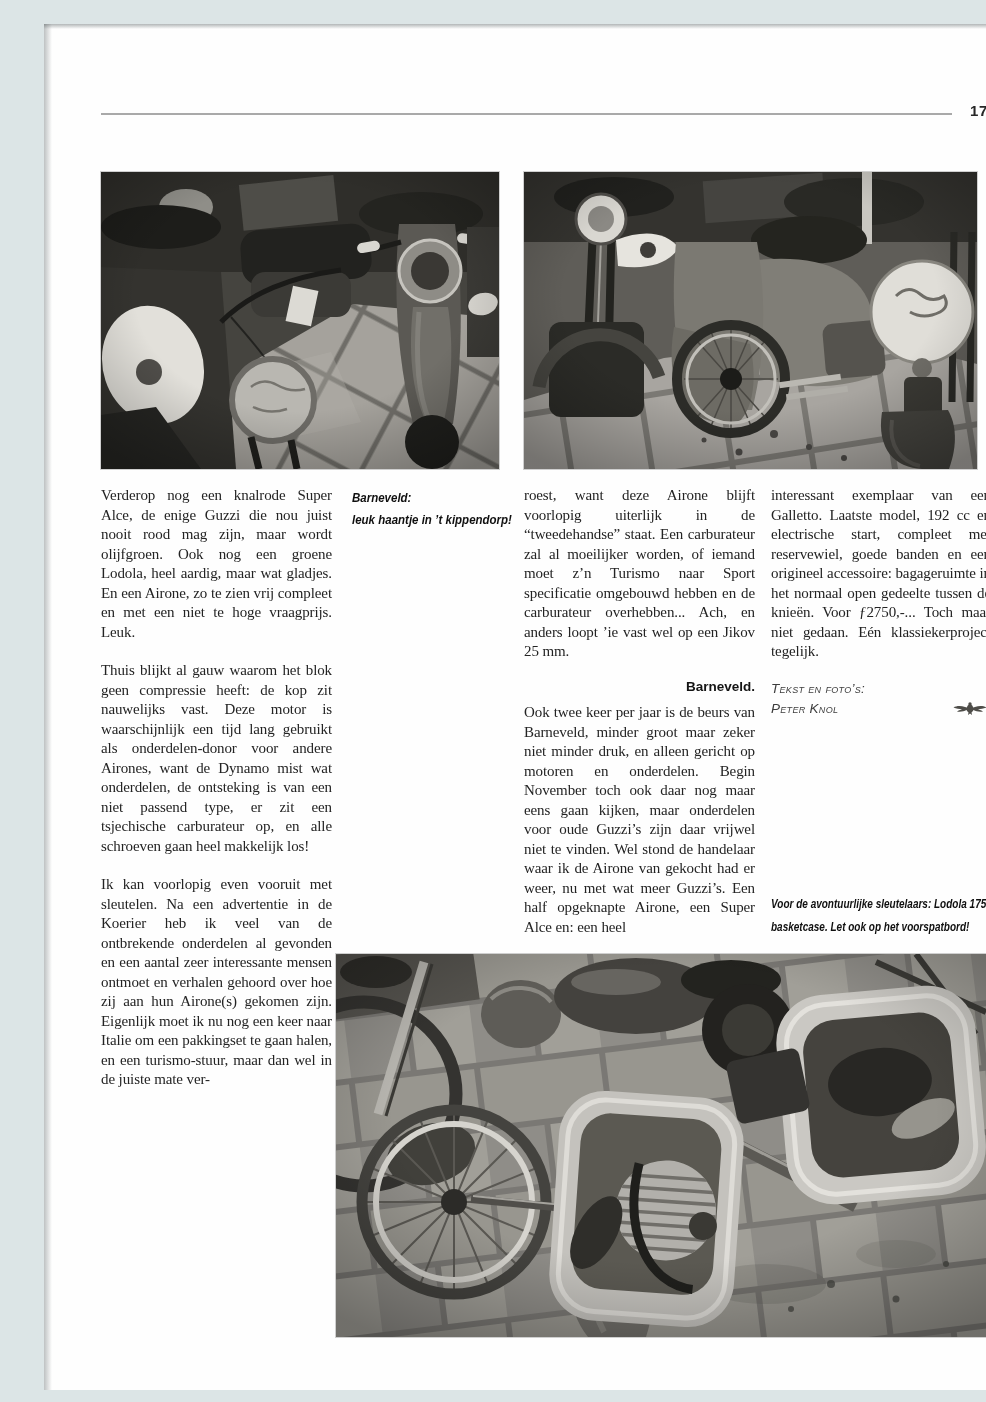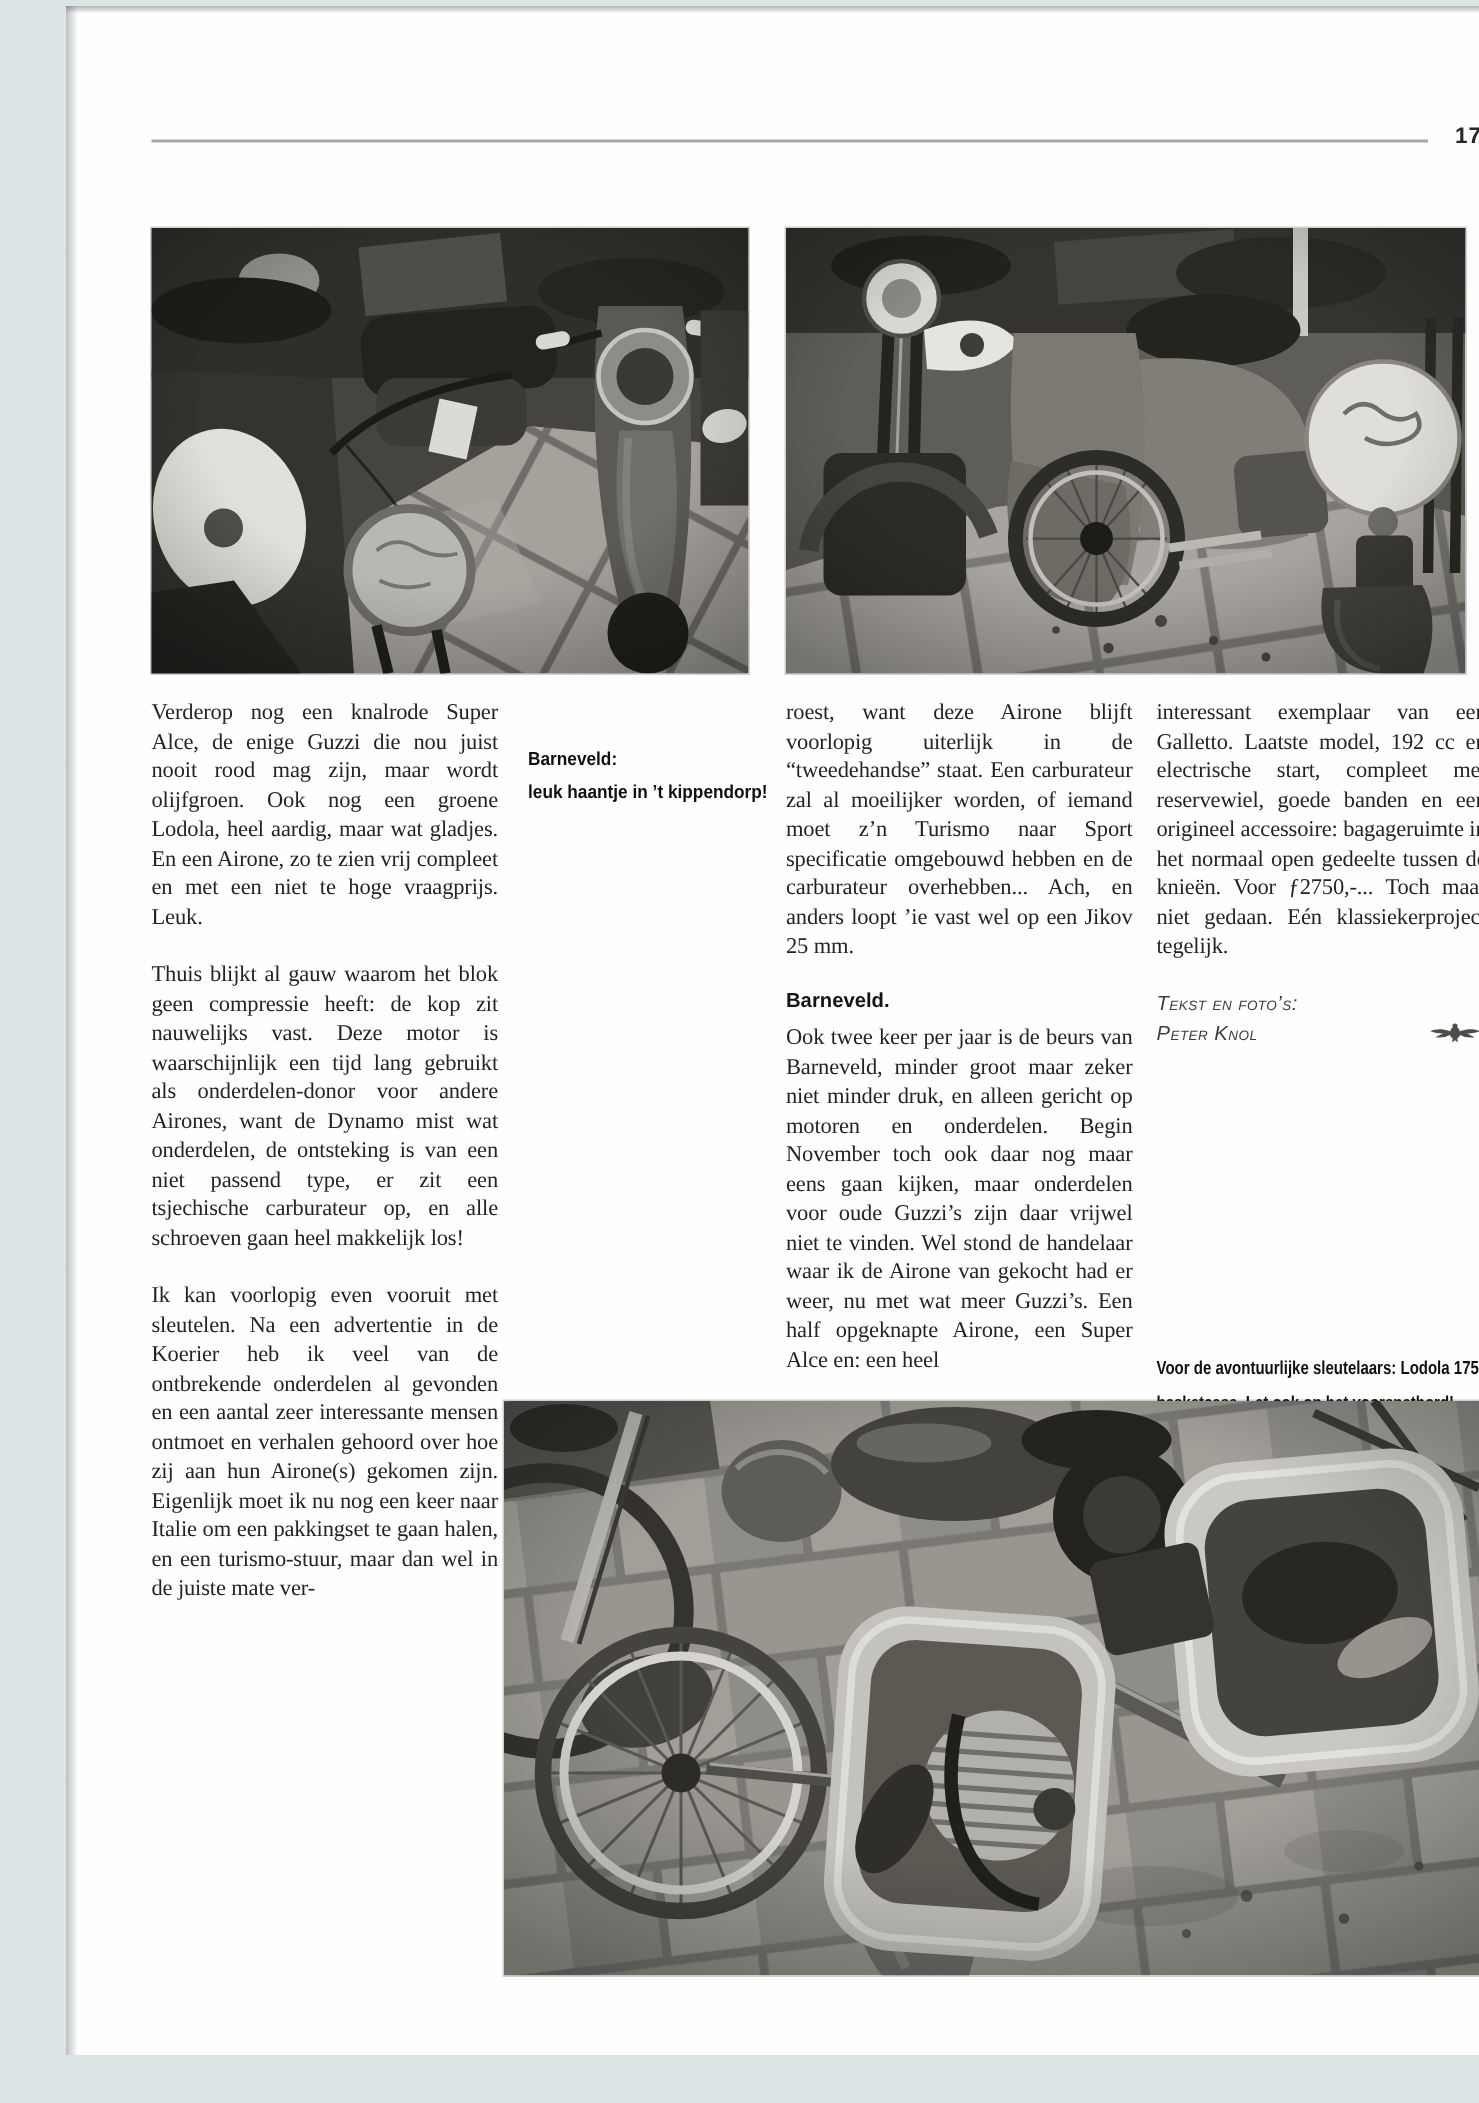--- a/index.html
+++ b/index.html
@@ -1,18 +1,18 @@
 <!DOCTYPE html>
 <html><head>
 <meta charset="utf-8">
 <style>
   html,body{margin:0;padding:0;background:#c9d3d4;}
   .canvas{position:relative;width:986px;height:1402px;background:#dce5e6;overflow:hidden;
           font-family:"Liberation Serif","DejaVu Serif",serif;}
-  .page{position:absolute;left:44px;top:4px;width:942px;height:1366px;background:#fefefe;}
+  .page{position:absolute;left:44px;top:24px;width:942px;height:1366px;background:#fefefe;}
   .page::before{content:"";position:absolute;left:0;top:0;bottom:0;width:8px;
       background:linear-gradient(90deg,rgba(55,66,68,.32),rgba(55,66,68,0));}
   .page::after{content:"";position:absolute;left:0;top:0;right:0;height:5px;
       background:linear-gradient(180deg,rgba(55,66,68,.38),rgba(55,66,68,0));}
   .rule{position:absolute;left:57px;top:89px;width:851px;height:2px;background:#a9a9a9;}
   .pagenum{position:absolute;left:926px;top:78px;font-family:"Liberation Sans",sans-serif;
       font-weight:700;font-size:15px;letter-spacing:.6px;color:#272727;}
   .photo{position:absolute;box-shadow:0 0 0 1px rgba(40,40,40,.22);line-height:0;}
   .photo svg{display:block;}
   .vig{position:absolute;inset:0;pointer-events:none;
@@ -21,27 +21,27 @@
   #photo2{left:480px;top:148px;width:453px;height:297px;}
   #photo3{left:292px;top:930px;width:656px;height:383px;}
   .col{position:absolute;width:231px;font-size:15px;line-height:19.5px;text-align:justify;
       color:#232323;letter-spacing:-0.1px;}
   .col p{margin:0;}
   .gap{margin-top:19px !important;}
   #col1{left:57px;top:462px;}
   #col2{left:480px;top:462px;}
   #col3{left:727px;top:462px;width:220px;}
   .subhead{font-family:"Liberation Sans",sans-serif;font-size:13.5px;font-weight:700;
-      color:#141414;margin:15px 0 7px 0;text-align:left;letter-spacing:0;}
+      color:#141414;margin:15px 0 7px 0;text-align:right;letter-spacing:0;}
   .credits{position:relative;margin-top:17px;font-family:"Liberation Sans",sans-serif;
       font-style:italic;font-variant:small-caps;font-size:13.5px;line-height:20px;
       color:#3d3d3d;text-align:left;letter-spacing:.3px;}
   .eagle{position:absolute;right:4px;top:22px;line-height:0;}
   .caption{position:absolute;font-family:"Liberation Sans",sans-serif;font-weight:700;
-      font-size:12.5px;color:#101010;margin-top:28px;}
+      font-style:italic;font-size:12.5px;color:#101010;}
   #caption1{left:308px;top:463px;width:170px;line-height:22px;}
   #caption1 .cap-line{white-space:nowrap;transform:scaleX(.92);transform-origin:0 50%;}
   #caption2{left:727px;top:869px;width:222px;line-height:23px;}
   #caption2 .cap-line{white-space:nowrap;transform:scaleX(.8);transform-origin:0 50%;}
 </style>
 </head>
 <body>
 
 <div class="canvas">
   <div class="page">

